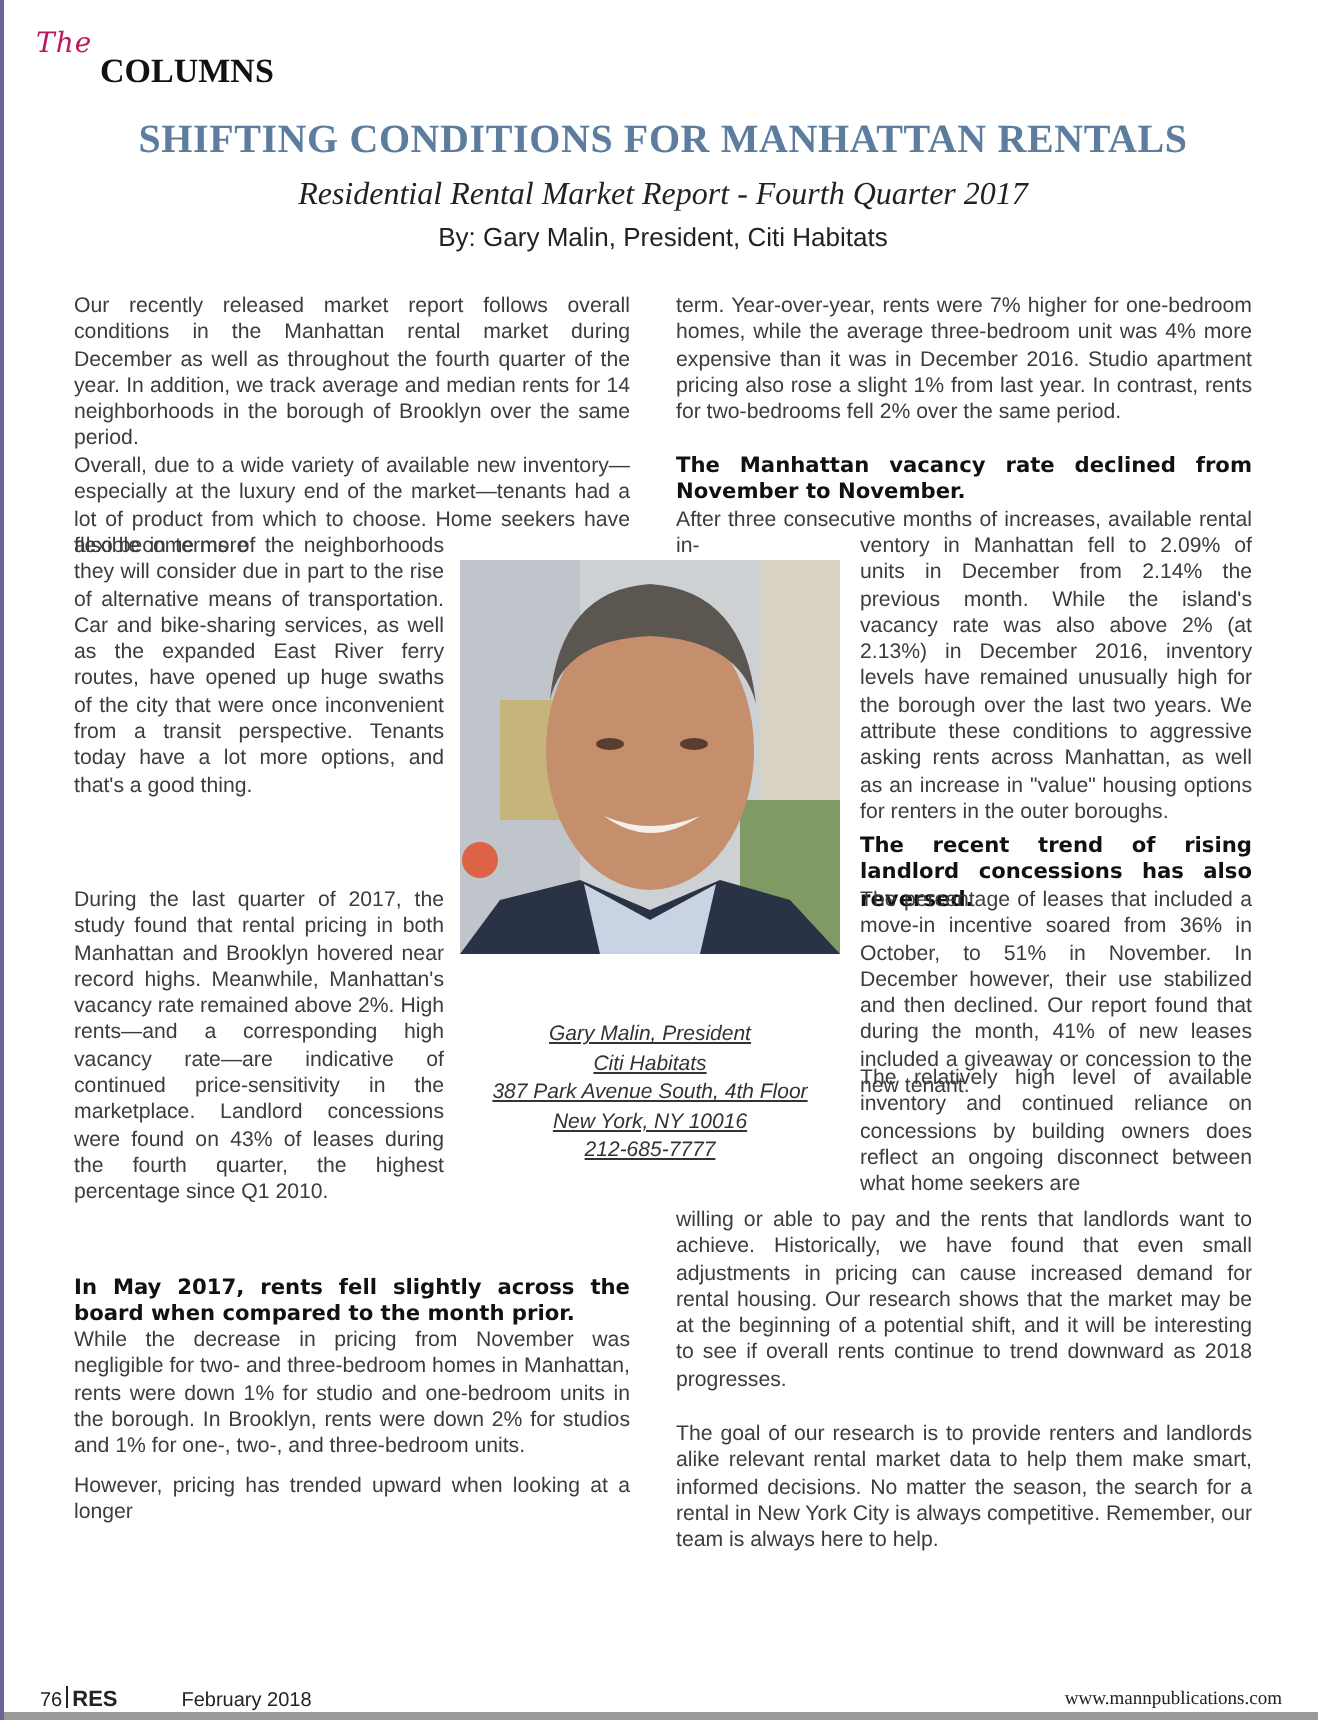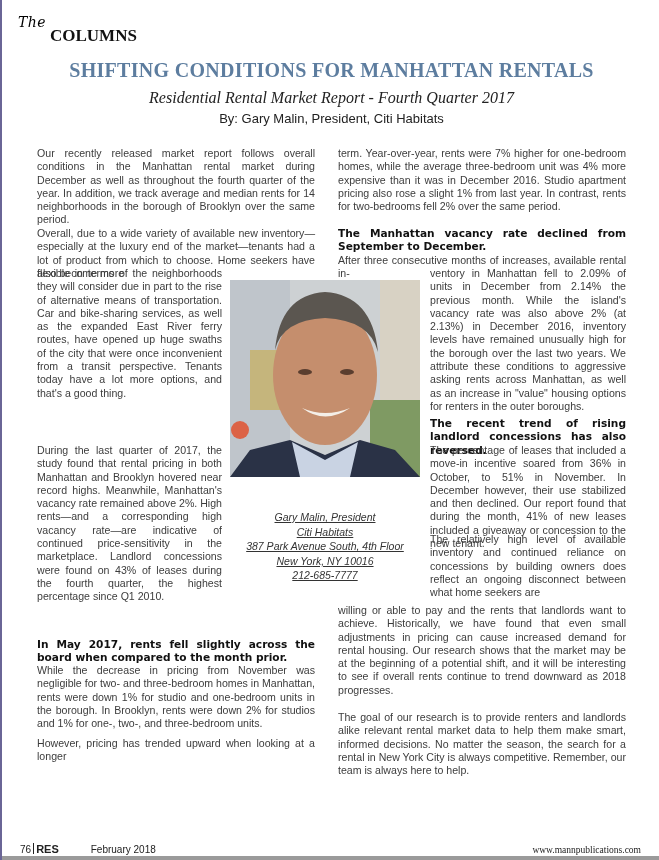--- a/index.html
+++ b/index.html
@@ -9,21 +9,21 @@
       background: #ffffff;
       border-left: 2px solid #6a6596;
       box-sizing: border-box;
     }
     .bottom-rule {
       position: absolute; left: 0; bottom: 0; width: 659px; height: 4px; background: #9a9a9a;
     }
     .masthead { position: absolute; left: 16px; top: 12px; height: 30px; }
     .masthead .the {
       position: absolute; left: 0; top: 2px;
-      font-family: "DejaVu Serif", serif; font-style: italic; font-size: 14px; color: #000000;
+      font-family: "DejaVu Serif", serif; font-style: italic; font-size: 14px; color: #be185d;
       letter-spacing: 0.5px;
     }
     .masthead .columns {
       position: absolute; left: 32px; top: 14px;
       font-family: "Liberation Serif", serif; font-weight: bold; font-size: 17px; color: #111;
       white-space: nowrap;
     }
     .headline {
       position: absolute; left: 0; top: 59px; width: 659px; text-align: center;
       font-family: "Liberation Serif", serif; font-weight: bold; font-size: 20px;
@@ -113,21 +113,21 @@
 
   <div class="caption">
     <div>Gary Malin, President</div>
     <div>Citi Habitats</div>
     <div>387 Park Avenue South, 4th Floor</div>
     <div>New York, NY 10016</div>
     <div>212-685-7777</div>
   </div>
 
   <p class="txt" style="left:336px; top:147px; width:288px;">term.  Year-over-year, rents were 7% higher for one-bedroom homes, while the average three-bedroom unit was 4% more expensive than it was in December 2016.  Studio apartment pricing also rose a slight 1% from last year.  In contrast, rents for two-bedrooms fell 2% over the same period.</p>
-  <p class="hd" style="left:336px; top:227px; width:288px;">The Manhattan vacancy rate declined from September to December.</p>
+  <p class="hd" style="left:336px; top:227px; width:288px;">The Manhattan vacancy rate declined from November to November.</p>
   <p class="txt" style="left:336px; top:254px; width:288px;">After three consecutive months of increases, available rental in-</p>
   <p class="txt" style="left:428px; top:267px; width:196px;">ventory in Manhattan fell to 2.09% of units in December from 2.14% the previous month. While the island's vacancy rate was also above 2% (at 2.13%) in December 2016, inventory levels have remained unusually high for the borough over the last two years.  We attribute these conditions to aggressive asking rents across Manhattan, as well as an increase in "value" housing options for renters in the outer boroughs.</p>
   <p class="hd" style="left:428px; top:417px; width:196px;">The recent trend of rising landlord concessions has also reversed.</p>
   <p class="txt" style="left:428px; top:444px; width:196px;">The percentage of leases that included a move-in incentive soared from 36% in October, to 51% in November.  In December however, their use stabilized and then declined.  Our report found that during the month, 41% of new leases included a giveaway or concession to the new tenant.</p>
   <p class="txt" style="left:428px; top:533px; width:196px;">The relatively high level of available inventory and continued reliance on concessions by building owners does reflect an ongoing disconnect between what home seekers are</p>
   <p class="txt" style="left:336px; top:604px; width:288px;">willing or able to pay and the rents that landlords want to achieve. Historically, we have found that even small adjustments in pricing can cause increased demand for rental housing.  Our research shows that the market may be at the beginning of a potential shift, and it will be interesting to see if overall rents continue to trend downward as 2018 progresses.</p>
   <p class="txt" style="left:336px; top:711px; width:288px;">The goal of our research is to provide renters and landlords alike relevant rental market data to help them make smart, informed decisions.  No matter the season, the search for a rental in New York City is always competitive.  Remember, our team is always here to help.</p>
 
   <div class="footer-left">
     <span class="pn">76</span><span class="bar"></span><span class="res">RES</span><span class="date">February 2018</span>

